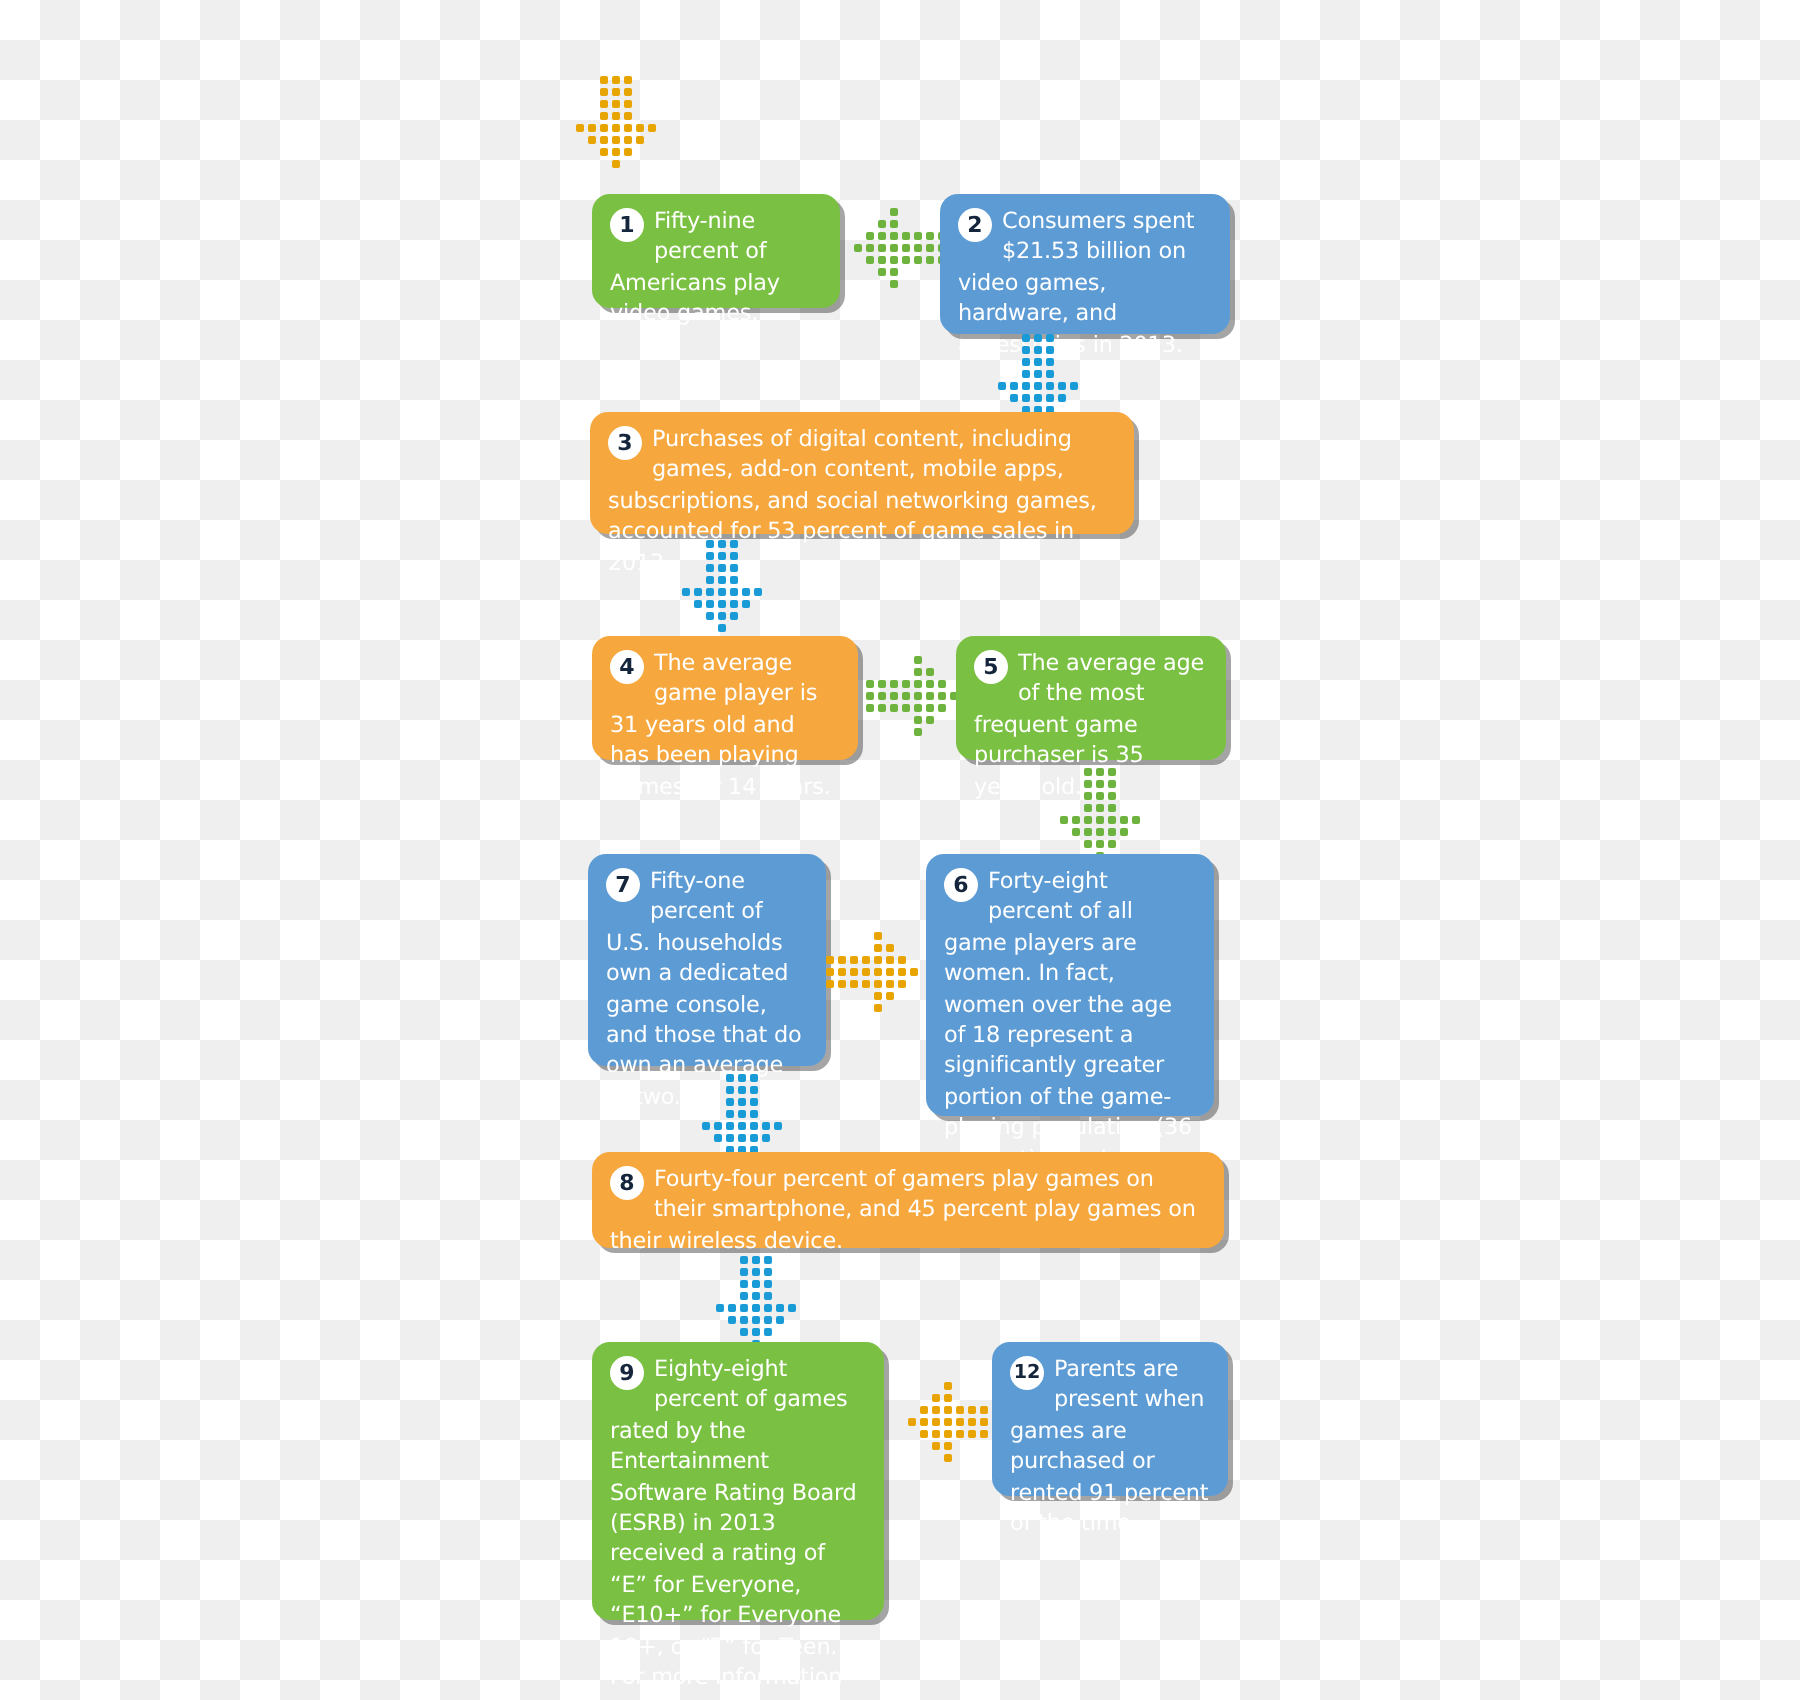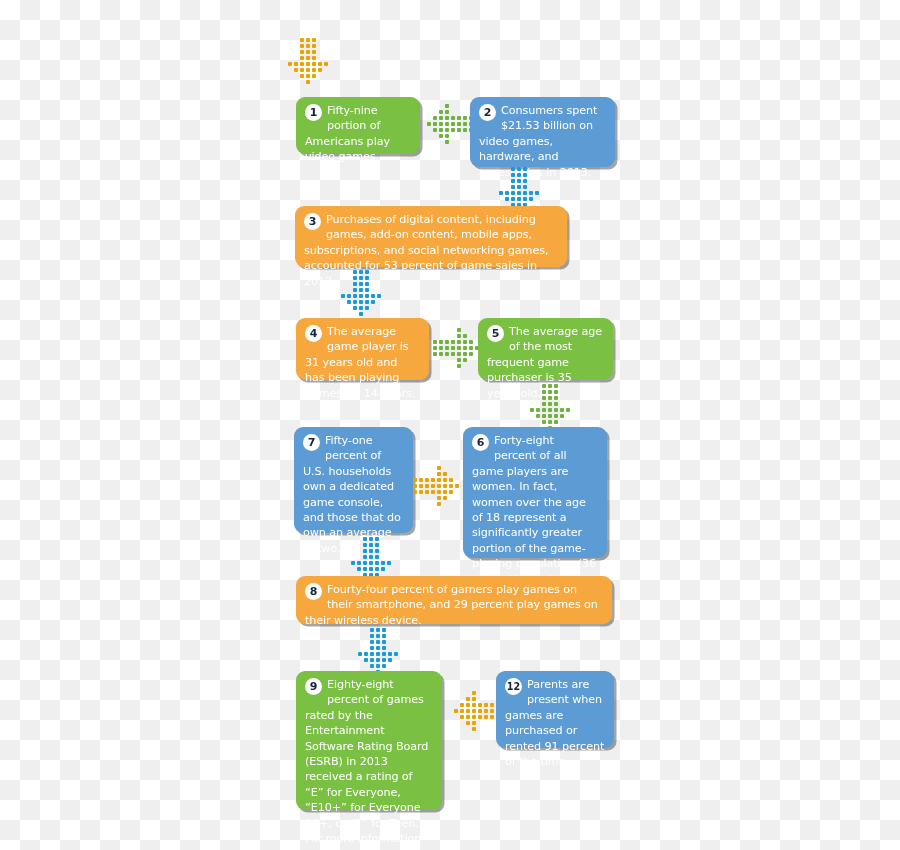--- a/index.html
+++ b/index.html
@@ -107,21 +107,21 @@
       <span style="left: 29px; top: 32px; width: 4px; height: 4px; background: rgb(232, 164, 0);"></span>
       <span style="left: 35px; top: 32px; width: 4px; height: 4px; background: rgb(232, 164, 0);"></span>
       <span style="left: 17px; top: 38px; width: 4px; height: 4px; background: rgb(232, 164, 0);"></span>
       <span style="left: 23px; top: 38px; width: 4px; height: 4px; background: rgb(232, 164, 0);"></span>
       <span style="left: 29px; top: 38px; width: 4px; height: 4px; background: rgb(232, 164, 0);"></span>
       <span style="left: 23px; top: 44px; width: 4px; height: 4px; background: rgb(232, 164, 0);"></span>
     </div>
 
   <div class="box green" style="left:296px; top:97px; width:124px; height:57px;">
     <span class="badge">1</span>
-    <span class="txt">Fifty-nine portion of Americans play video games.</span>
+    <span class="txt">Fifty-nine percent of Americans play video games.</span>
   </div>
 
   <div class="arrow" style="left:427px; top:101px; width:48px; height:48px;">
       <span style="left: 18px; top: 3px; width: 4px; height: 4px; background: rgb(111, 179, 63);"></span>
       <span style="left: 12px; top: 9px; width: 4px; height: 4px; background: rgb(111, 179, 63);"></span>
       <span style="left: 18px; top: 9px; width: 4px; height: 4px; background: rgb(111, 179, 63);"></span>
       <span style="left: 6px; top: 15px; width: 4px; height: 4px; background: rgb(111, 179, 63);"></span>
       <span style="left: 12px; top: 15px; width: 4px; height: 4px; background: rgb(111, 179, 63);"></span>
       <span style="left: 18px; top: 15px; width: 4px; height: 4px; background: rgb(111, 179, 63);"></span>
       <span style="left: 24px; top: 15px; width: 4px; height: 4px; background: rgb(111, 179, 63);"></span>
@@ -359,21 +359,21 @@
       <span style="left: 27px; top: 30px; width: 4px; height: 4px; background: rgb(25, 155, 215);"></span>
       <span style="left: 33px; top: 30px; width: 4px; height: 4px; background: rgb(25, 155, 215);"></span>
       <span style="left: 15px; top: 36px; width: 4px; height: 4px; background: rgb(25, 155, 215);"></span>
       <span style="left: 21px; top: 36px; width: 4px; height: 4px; background: rgb(25, 155, 215);"></span>
       <span style="left: 27px; top: 36px; width: 4px; height: 4px; background: rgb(25, 155, 215);"></span>
       <span style="left: 21px; top: 42px; width: 4px; height: 4px; background: rgb(25, 155, 215);"></span>
     </div>
 
   <div class="box orange" style="left:296px; top:576px; width:316px; height:48px;">
     <span class="badge">8</span>
-    <span class="txt">Fourty-four percent of gamers play games on their smartphone, and 29 percent play games on their wireless device.</span>
+    <span class="txt">Fourty-four percent of gamers play games on their smartphone, and 45 percent play games on their wireless device.</span>
   </div>
 
   <div class="arrow" style="left:355px; top:628px; width:48px; height:48px;">
       <span style="left: 15px; top: 0px; width: 4px; height: 4px; background: rgb(25, 155, 215);"></span>
       <span style="left: 21px; top: 0px; width: 4px; height: 4px; background: rgb(25, 155, 215);"></span>
       <span style="left: 27px; top: 0px; width: 4px; height: 4px; background: rgb(25, 155, 215);"></span>
       <span style="left: 15px; top: 6px; width: 4px; height: 4px; background: rgb(25, 155, 215);"></span>
       <span style="left: 21px; top: 6px; width: 4px; height: 4px; background: rgb(25, 155, 215);"></span>
       <span style="left: 27px; top: 6px; width: 4px; height: 4px; background: rgb(25, 155, 215);"></span>
       <span style="left: 15px; top: 12px; width: 4px; height: 4px; background: rgb(25, 155, 215);"></span>

